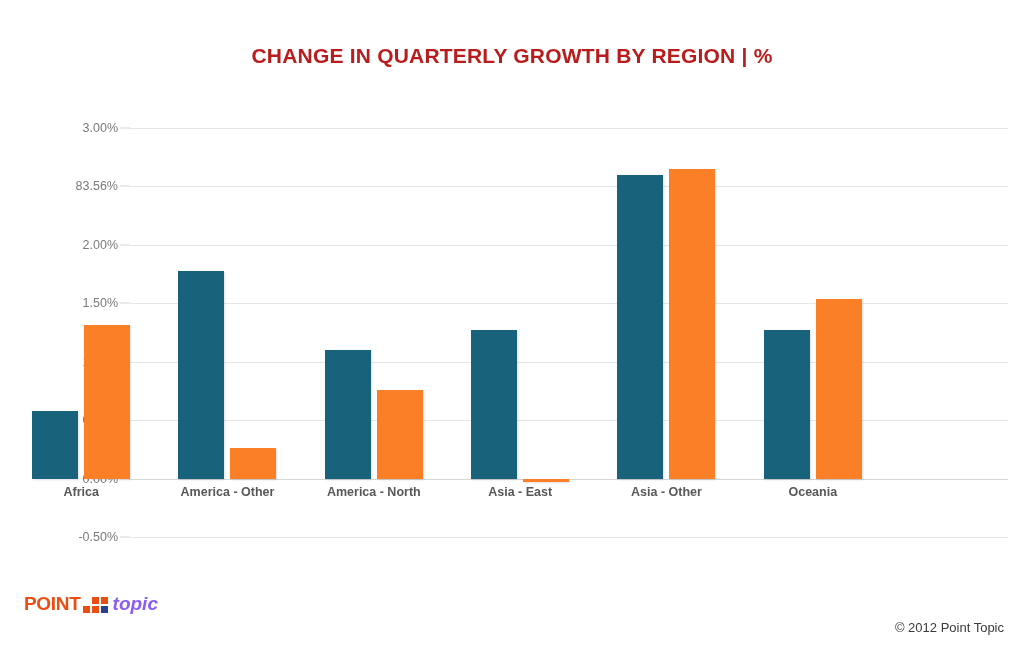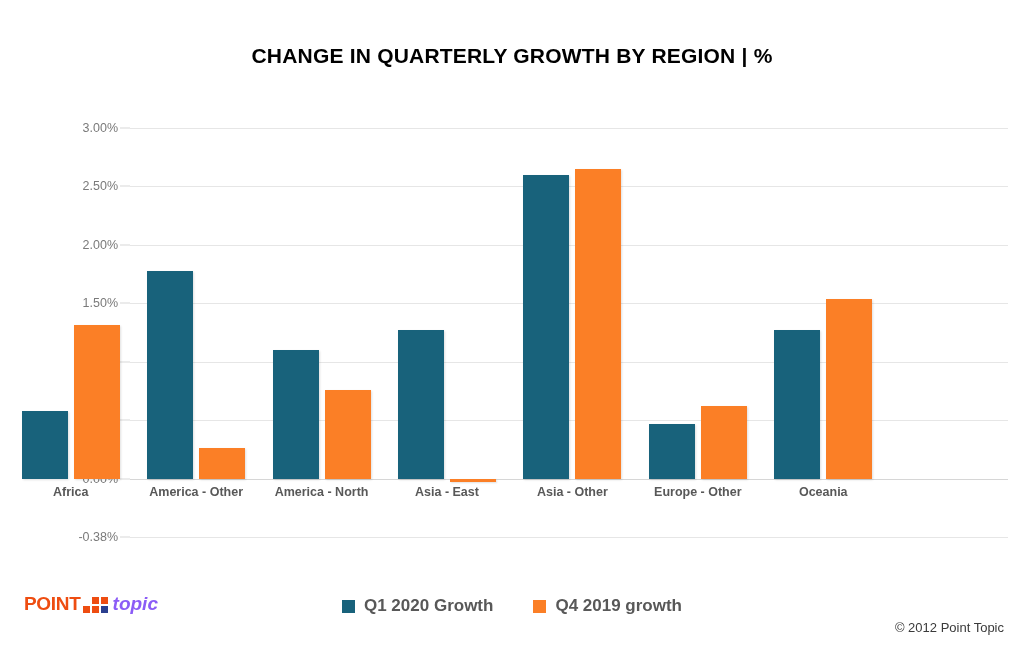--- a/index.html
+++ b/index.html
@@ -22,21 +22,21 @@
   
   #chart-title {
     position: absolute;
     top: 44px;
     left: 0;
     width: 1024px;
     text-align: center;
     font-size: 21px;
     font-weight: bold;
     letter-spacing: 0.2px;
-    color: #000000;
+    color: #b91c1c;
   }
 
   
   #plot-wrap {
     position: absolute;
     left: 8px;
     top: 110px;
     width: 1024px;
     height: 450px;
   }
@@ -198,33 +198,33 @@
 
 <div id="page">
 
   <div id="chart-title">CHANGE IN QUARTERLY GROWTH BY REGION | %</div>
 
   <div id="plot-wrap">
 
     <div id="y-axis">
         <div class="y-tick-label" style="top: 18px;">3.00%</div>
         <div class="y-tick-dash" style="top: 18px;"></div>
-        <div class="y-tick-label" style="top: 76.4286px;">2.50%</div>
+        <div class="y-tick-label" style="top: 76.4286px;">83.56%</div>
         <div class="y-tick-dash" style="top: 76.4286px;"></div>
         <div class="y-tick-label" style="top: 134.857px;">2.00%</div>
         <div class="y-tick-dash" style="top: 134.857px;"></div>
         <div class="y-tick-label" style="top: 193.286px;">1.50%</div>
         <div class="y-tick-dash" style="top: 193.286px;"></div>
         <div class="y-tick-label" style="top: 251.714px;">1.00%</div>
         <div class="y-tick-dash" style="top: 251.714px;"></div>
         <div class="y-tick-label" style="top: 310.143px;">0.50%</div>
         <div class="y-tick-dash" style="top: 310.143px;"></div>
         <div class="y-tick-label" style="top: 368.571px;">0.00%</div>
         <div class="y-tick-dash" style="top: 368.571px;"></div>
-        <div class="y-tick-label" style="top: 427px;">-0.38%</div>
+        <div class="y-tick-label" style="top: 427px;">-0.50%</div>
         <div class="y-tick-dash" style="top: 427px;"></div>
       </div>
 
     <div id="grid-area">
         <div class="gridline" style="top: 18px;"></div>
         <div class="gridline" style="top: 76.4286px;"></div>
         <div class="gridline" style="top: 134.857px;"></div>
         <div class="gridline" style="top: 193.286px;"></div>
         <div class="gridline" style="top: 251.714px;"></div>
         <div class="gridline" style="top: 310.143px;"></div>
@@ -252,43 +252,28 @@
           <div class="bar series-0" title="Q1 2020 Growth — Asia - East: 1.27%" style="background: rgb(24, 98, 123); width: 46px; left: calc(50% - 49px); top: 220.163px; height: 148.409px;"></div>
           <div class="bar series-1" title="Q4 2019 growth — Asia - East: -0.03%" style="background: rgb(251, 127, 38); width: 46px; left: calc(50% + 3px); top: 368.571px; height: 3.50571px;"></div>
           <div class="cat-label">Asia - East</div>
         </div>
         <div class="bar-group">
           <div class="bar series-0" title="Q1 2020 Growth — Asia - Other: 2.60%" style="background: rgb(24, 98, 123); width: 46px; left: calc(50% - 49px); top: 64.7429px; height: 303.829px;"></div>
           <div class="bar series-1" title="Q4 2019 growth — Asia - Other: 2.65%" style="background: rgb(251, 127, 38); width: 46px; left: calc(50% + 3px); top: 58.9px; height: 309.671px;"></div>
           <div class="cat-label">Asia - Other</div>
         </div>
         <div class="bar-group">
-          <div class="bar series-0" title="Q1 2020 Growth — Europe - Other: 0.47%" style="background: rgb(24, 98, 123); width: 46px; left: calc(50% - 49px); top: 313.649px; height: 54.9229px;"></div>
-          <div class="bar series-1" title="Q4 2019 growth — Europe - Other: 0.62%" style="background: rgb(251, 127, 38); width: 46px; left: calc(50% + 3px); top: 296.12px; height: 72.4514px;"></div>
-          <div class="cat-label">Europe - Other</div>
-        </div>
-        <div class="bar-group">
           <div class="bar series-0" title="Q1 2020 Growth — Oceania: 1.27%" style="background: rgb(24, 98, 123); width: 46px; left: calc(50% - 49px); top: 220.163px; height: 148.409px;"></div>
           <div class="bar series-1" title="Q4 2019 growth — Oceania: 1.54%" style="background: rgb(251, 127, 38); width: 46px; left: calc(50% + 3px); top: 188.611px; height: 179.96px;"></div>
           <div class="cat-label">Oceania</div>
         </div>
       </div>
 
   </div>
 
-  <div id="legend">
-      <div class="legend-item">
-        <span class="legend-swatch" style="background: rgb(24, 98, 123);"></span>
-        <span class="legend-label">Q1 2020 Growth</span>
-      </div>
-      <div class="legend-item">
-        <span class="legend-swatch" style="background: rgb(251, 127, 38);"></span>
-        <span class="legend-label">Q4 2019 growth</span>
-      </div>
-    </div>
 
   <div id="logo">
     <span id="logo-point">POINT</span>
     <span id="logo-squares">
       <span class="logo-sq w"></span>
       <span class="logo-sq o"></span>
       <span class="logo-sq o"></span>
       <span class="logo-sq o"></span>
       <span class="logo-sq o"></span>
       <span class="logo-sq b"></span>

